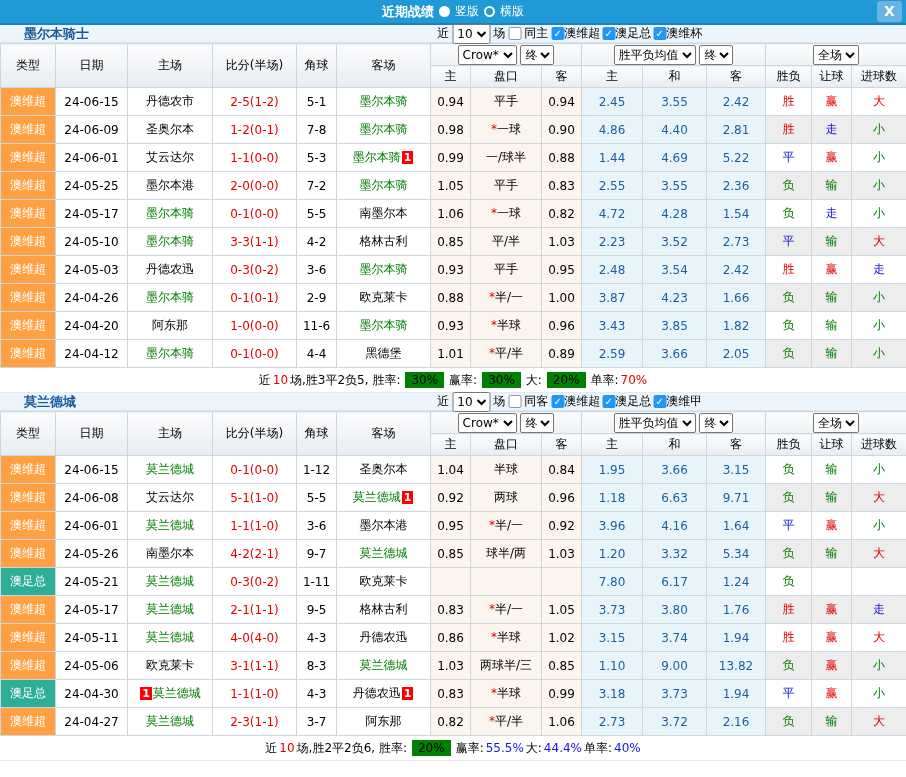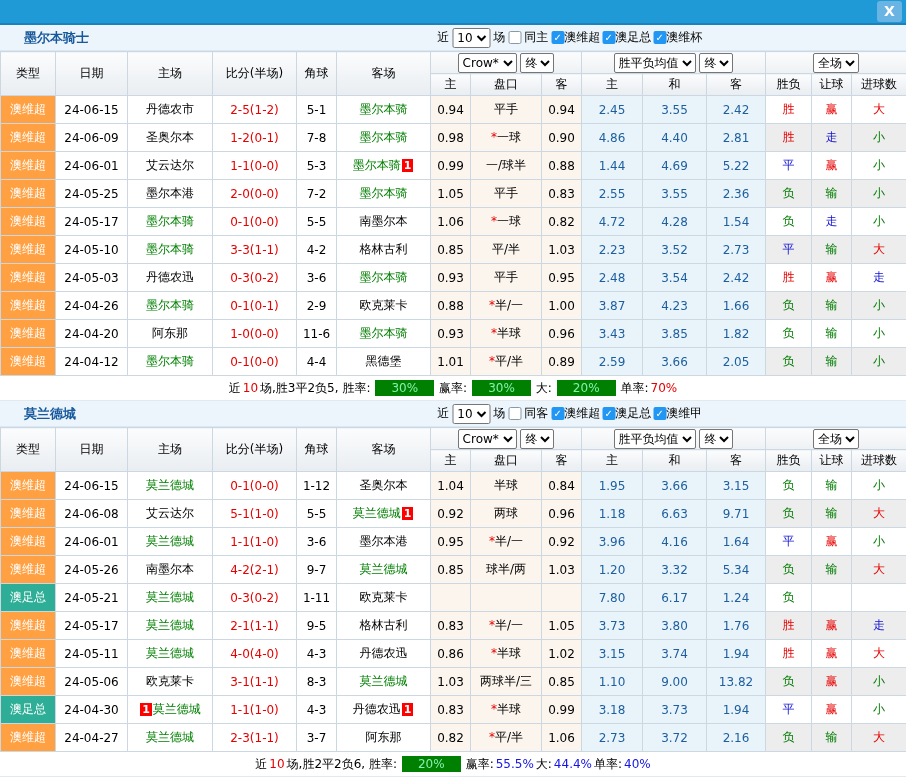--- a/index.html
+++ b/index.html
@@ -11,21 +11,21 @@
   .title-center{position:absolute;left:0;right:0;display:flex;justify-content:center;
                 align-items:center;gap:5px}
   .title-text{font-weight:bold;font-size:13px}
   .radio{display:inline-block;border-radius:50%}
   .radio.sel{width:11px;height:11px;background:#fff}
   .radio.un{width:11px;height:11px;border:2px solid #fff;background:transparent}
   .close-btn{position:absolute;right:4px;top:1px;width:25px;height:21px;background:#6ab4e4;
              border-radius:3px;color:#fff;font-weight:bold;text-align:center;line-height:21px;
              font-size:14px;cursor:pointer}
   
-  .teamrow{height:26px;background:#ecf5fb;position:relative;display:flex;align-items:center;
+  .teamrow{height:18px;background:#ecf5fb;position:relative;display:flex;align-items:center;
            border-bottom:1px solid #dbe8f1}
   .team-name{margin-left:24px;font-weight:bold;color:#17599c;font-size:13px}
   .controls{position:absolute;left:63%;transform:translateX(-50%);display:flex;
             align-items:center;gap:3px;white-space:nowrap}
   select{font:12px "DejaVu Sans","Liberation Sans",sans-serif;height:20px;
          border:1px solid #767676;background:#fff;border-radius:2px}
   .cb{width:13px;height:13px;display:inline-flex;align-items:center;justify-content:center;
       border-radius:2px;vertical-align:middle;cursor:pointer}
   .cb.checked{background:#2196f3;color:#fff;font-size:10px;font-weight:bold}
   .cb.un{background:#fff;border:1px solid #8899aa}
@@ -46,26 +46,33 @@
   td.res.alt{background:#ededed}
   .star{color:#e60000}
   .green{color:#008000}
   .badge1{display:inline-block;background:#ff0000;color:#fff;font-size:11px;line-height:13px;
           padding:0 2px;margin:0 1px;font-weight:bold}
   
   .summary{height:25px;display:flex;justify-content:center;align-items:center;gap:2px;
            background:#fff;border-bottom:1px solid #e4e9ed}
   .sum-red{color:#e60000}
   .sum-blue{color:#1414e6}
-  .sum-badge{background:#008000;color:#86efac;padding:1px 16px;margin:8px 3px}
+  .sum-badge{background:#008000;color:#000000;padding:1px 6px;margin:8px 3px}
 </style>
 </head>
 <body>
 
 <div class="titlebar">
+  <div class="title-center">
+    <span class="title-text">近期战绩</span>
+    <span class="radio sel"></span>
+    <span>竖版</span>
+    <span class="radio un"></span>
+    <span>横版</span>
+  </div>
   <div class="close-btn">X</div>
 </div>
 
 <div class="teamrow">
   <span class="team-name">墨尔本骑士</span>
   <span class="controls">
     <span>近</span>
     <select><option>10</option></select>
     <span>场</span>
     <span class="cb un"></span>

